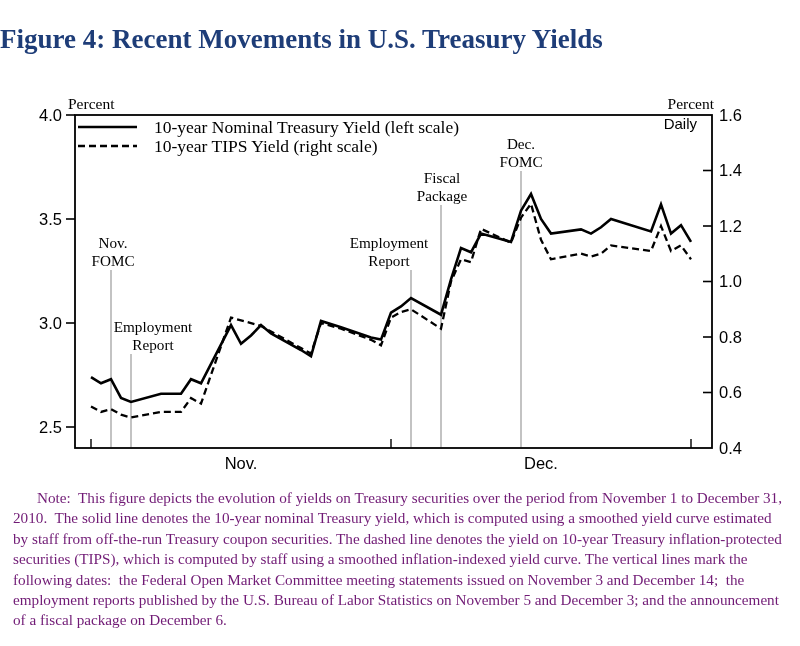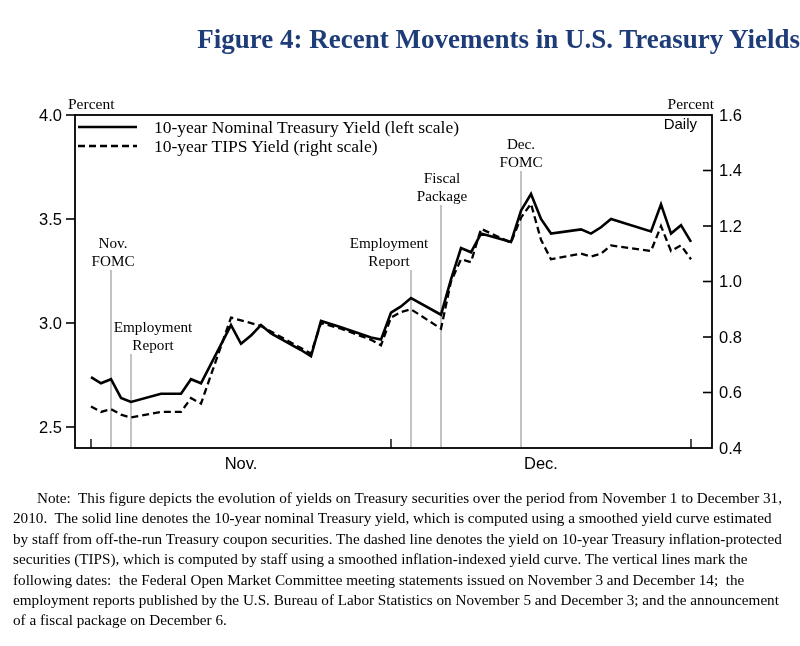--- a/index.html
+++ b/index.html
@@ -1,23 +1,23 @@
 <!DOCTYPE html>
 <html><head>
 <meta charset="utf-8">
 <style>
   html,body{margin:0;padding:0;background:#ffffff;}
   .page{position:relative;width:800px;height:646px;background:#fff;overflow:hidden;
         font-family:"Liberation Serif",serif;}
-  .fig-title{position:absolute;left:0;top:24px;width:800px;text-align:right;
+  .fig-title{position:absolute;left:0;top:24px;width:800px;text-align:left;
              font-family:"Liberation Serif",serif;font-weight:bold;font-size:27px;}
   #chart-svg{position:absolute;left:0;top:0;}
   .note{position:absolute;left:13px;top:488px;width:776px;margin:0;
         font-family:"Liberation Serif",serif;font-size:15.2px;line-height:20.4px;
-        color:#000000;text-indent:24px;white-space:pre-wrap;}
+        color:#701a75;text-indent:24px;white-space:pre-wrap;}
   .t-serif{font-family:"Liberation Serif",serif;}
   .t-sans{font-family:"Liberation Sans",sans-serif;}
 </style>
 </head>
 <body>
 
 <div class="page">
   <div class="fig-title" style="color: rgb(30, 61, 120);">Figure 4: Recent Movements in U.S. Treasury Yields</div>
   <svg id="chart-svg" width="800" height="482">
       <line x1="111" y1="270" x2="111" y2="447" stroke="#9b9b9b" stroke-width="1.2"></line>

